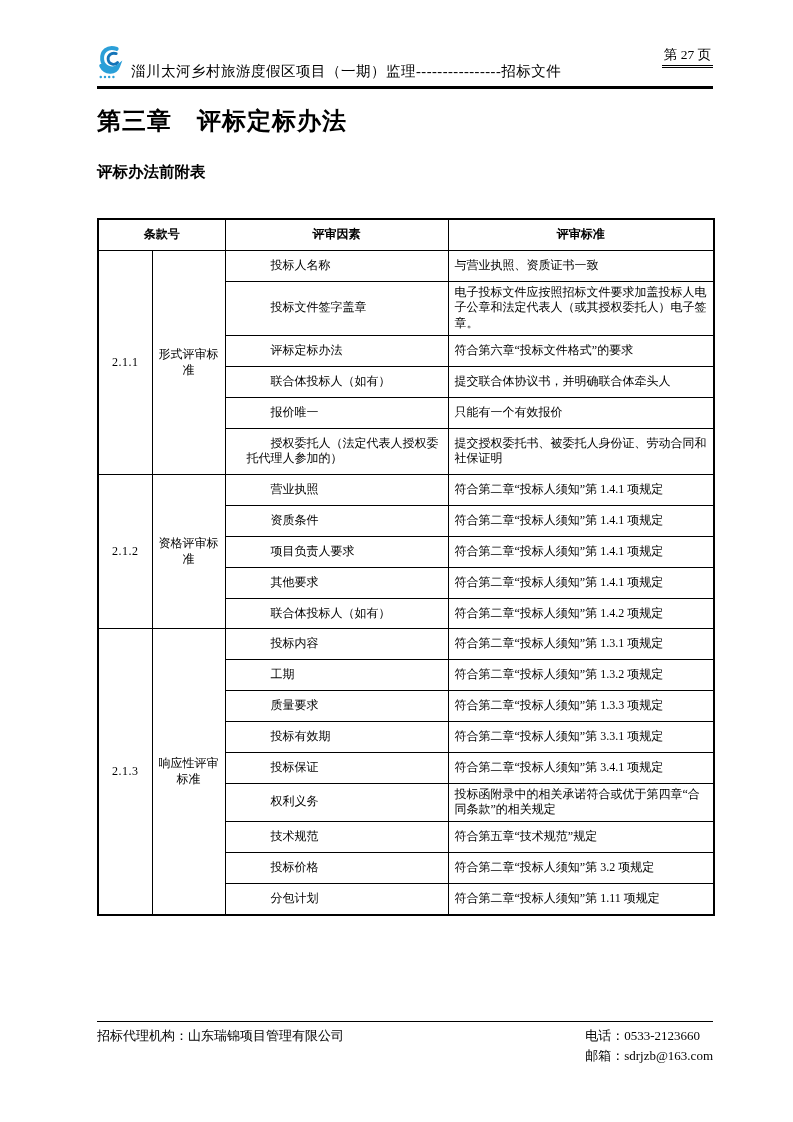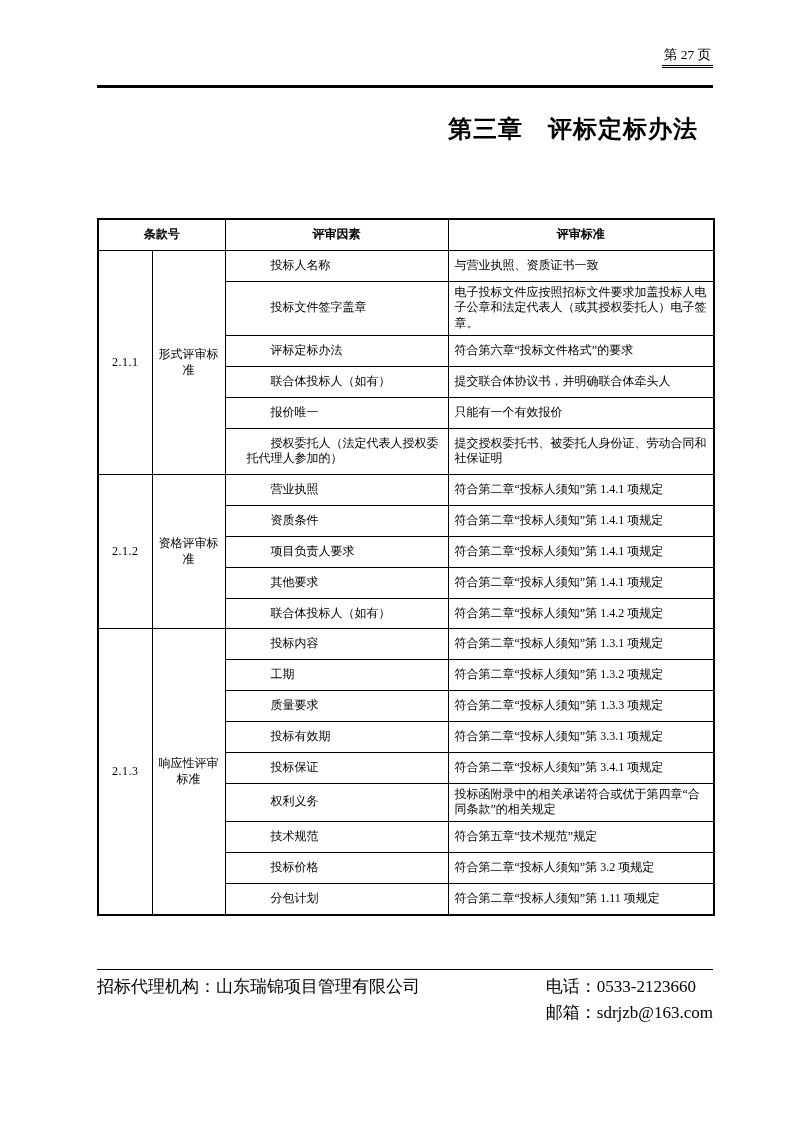--- a/index.html
+++ b/index.html
@@ -39,21 +39,21 @@
   }
   .page-num {
     position: absolute;
     top: 2px; right: 0;
     font-size: 13.5px;
     border-bottom: 3px double #000;
     padding: 0 2px 1px 2px;
   }
 
   
-  .titles { position: absolute; top: 105px; left: 97px; right: 95px; text-align: right; margin-top: 8px; }
+  .titles { position: absolute; top: 105px; left: 97px; right: 95px; text-align: left; }
   .chapter-title {
     font-family: "Liberation Sans", "DejaVu Sans", sans-serif;
     font-weight: bold;
     font-size: 24px;
     letter-spacing: 1px;
   }
   .stage-title {
     font-family: "Liberation Sans", "DejaVu Sans", sans-serif;
     font-weight: bold;
     font-size: 22px;
@@ -101,41 +101,55 @@
     text-indent: 2em;
   }
   td.cell-standard {
     text-align: left;
     padding: 3px 2px 3px 6px;
   }
 
   
   .page-footer {
     position: absolute;
-    top: 969px; left: 97px; right: 80px;
+    top: 1021px; left: 97px; right: 80px;
     border-top: 1.5px solid #000;
     padding-top: 4px;
     display: flex;
     justify-content: space-between;
-    font-size: 17px;
+    font-size: 13px;
     line-height: 1.5;
   }
   .footer-line { white-space: nowrap; }
 </style>
 </head>
 <body>
 
 <div class="page">
 
   <div class="page-header">
     <span class="page-num">第 27 页</span>
+    <div class="header-main">
+      <span class="logo">
+        <svg viewBox="0 0 32 40" width="30" height="38" aria-hidden="true">
+          <path d="M21 5 C11 1.5, 4.5 8, 5.5 16.5 C6.5 24.5, 16 28.5, 22.5 23.5 C19.5 31.5, 8.5 31, 4.5 23" fill="none" stroke="#2b9fd8" stroke-width="4.2" stroke-linecap="round"></path>
+          <path d="M20.5 10 C15 8.5, 11 12, 12 17 C13 21.5, 19 23, 22 19.5" fill="none" stroke="#1474b8" stroke-width="3" stroke-linecap="round"></path>
+          <circle cx="4" cy="35" r="1.3" fill="#2b9fd8"></circle>
+          <circle cx="8.5" cy="35" r="1.3" fill="#2b9fd8"></circle>
+          <circle cx="13" cy="35" r="1.3" fill="#2b9fd8"></circle>
+          <circle cx="17.5" cy="35" r="1.3" fill="#2b9fd8"></circle>
+        </svg>
+      </span>
+      <span class="header-title">淄川太河乡村旅游度假区项目（一期）监理----------------招标文件</span>
+    </div>
   </div>
 
   <div class="titles">
     <div class="chapter-title">第三章　评标定标办法</div>
+    <div class="table-caption">评标办法前附表</div>
   </div>
 
   <div class="eval-table-wrap">
     <table class="eval-table">
       <colgroup>
         <col style="width:54px">
         <col style="width:73px">
         <col style="width:223px">
         <col style="width:266px">
       </colgroup>

